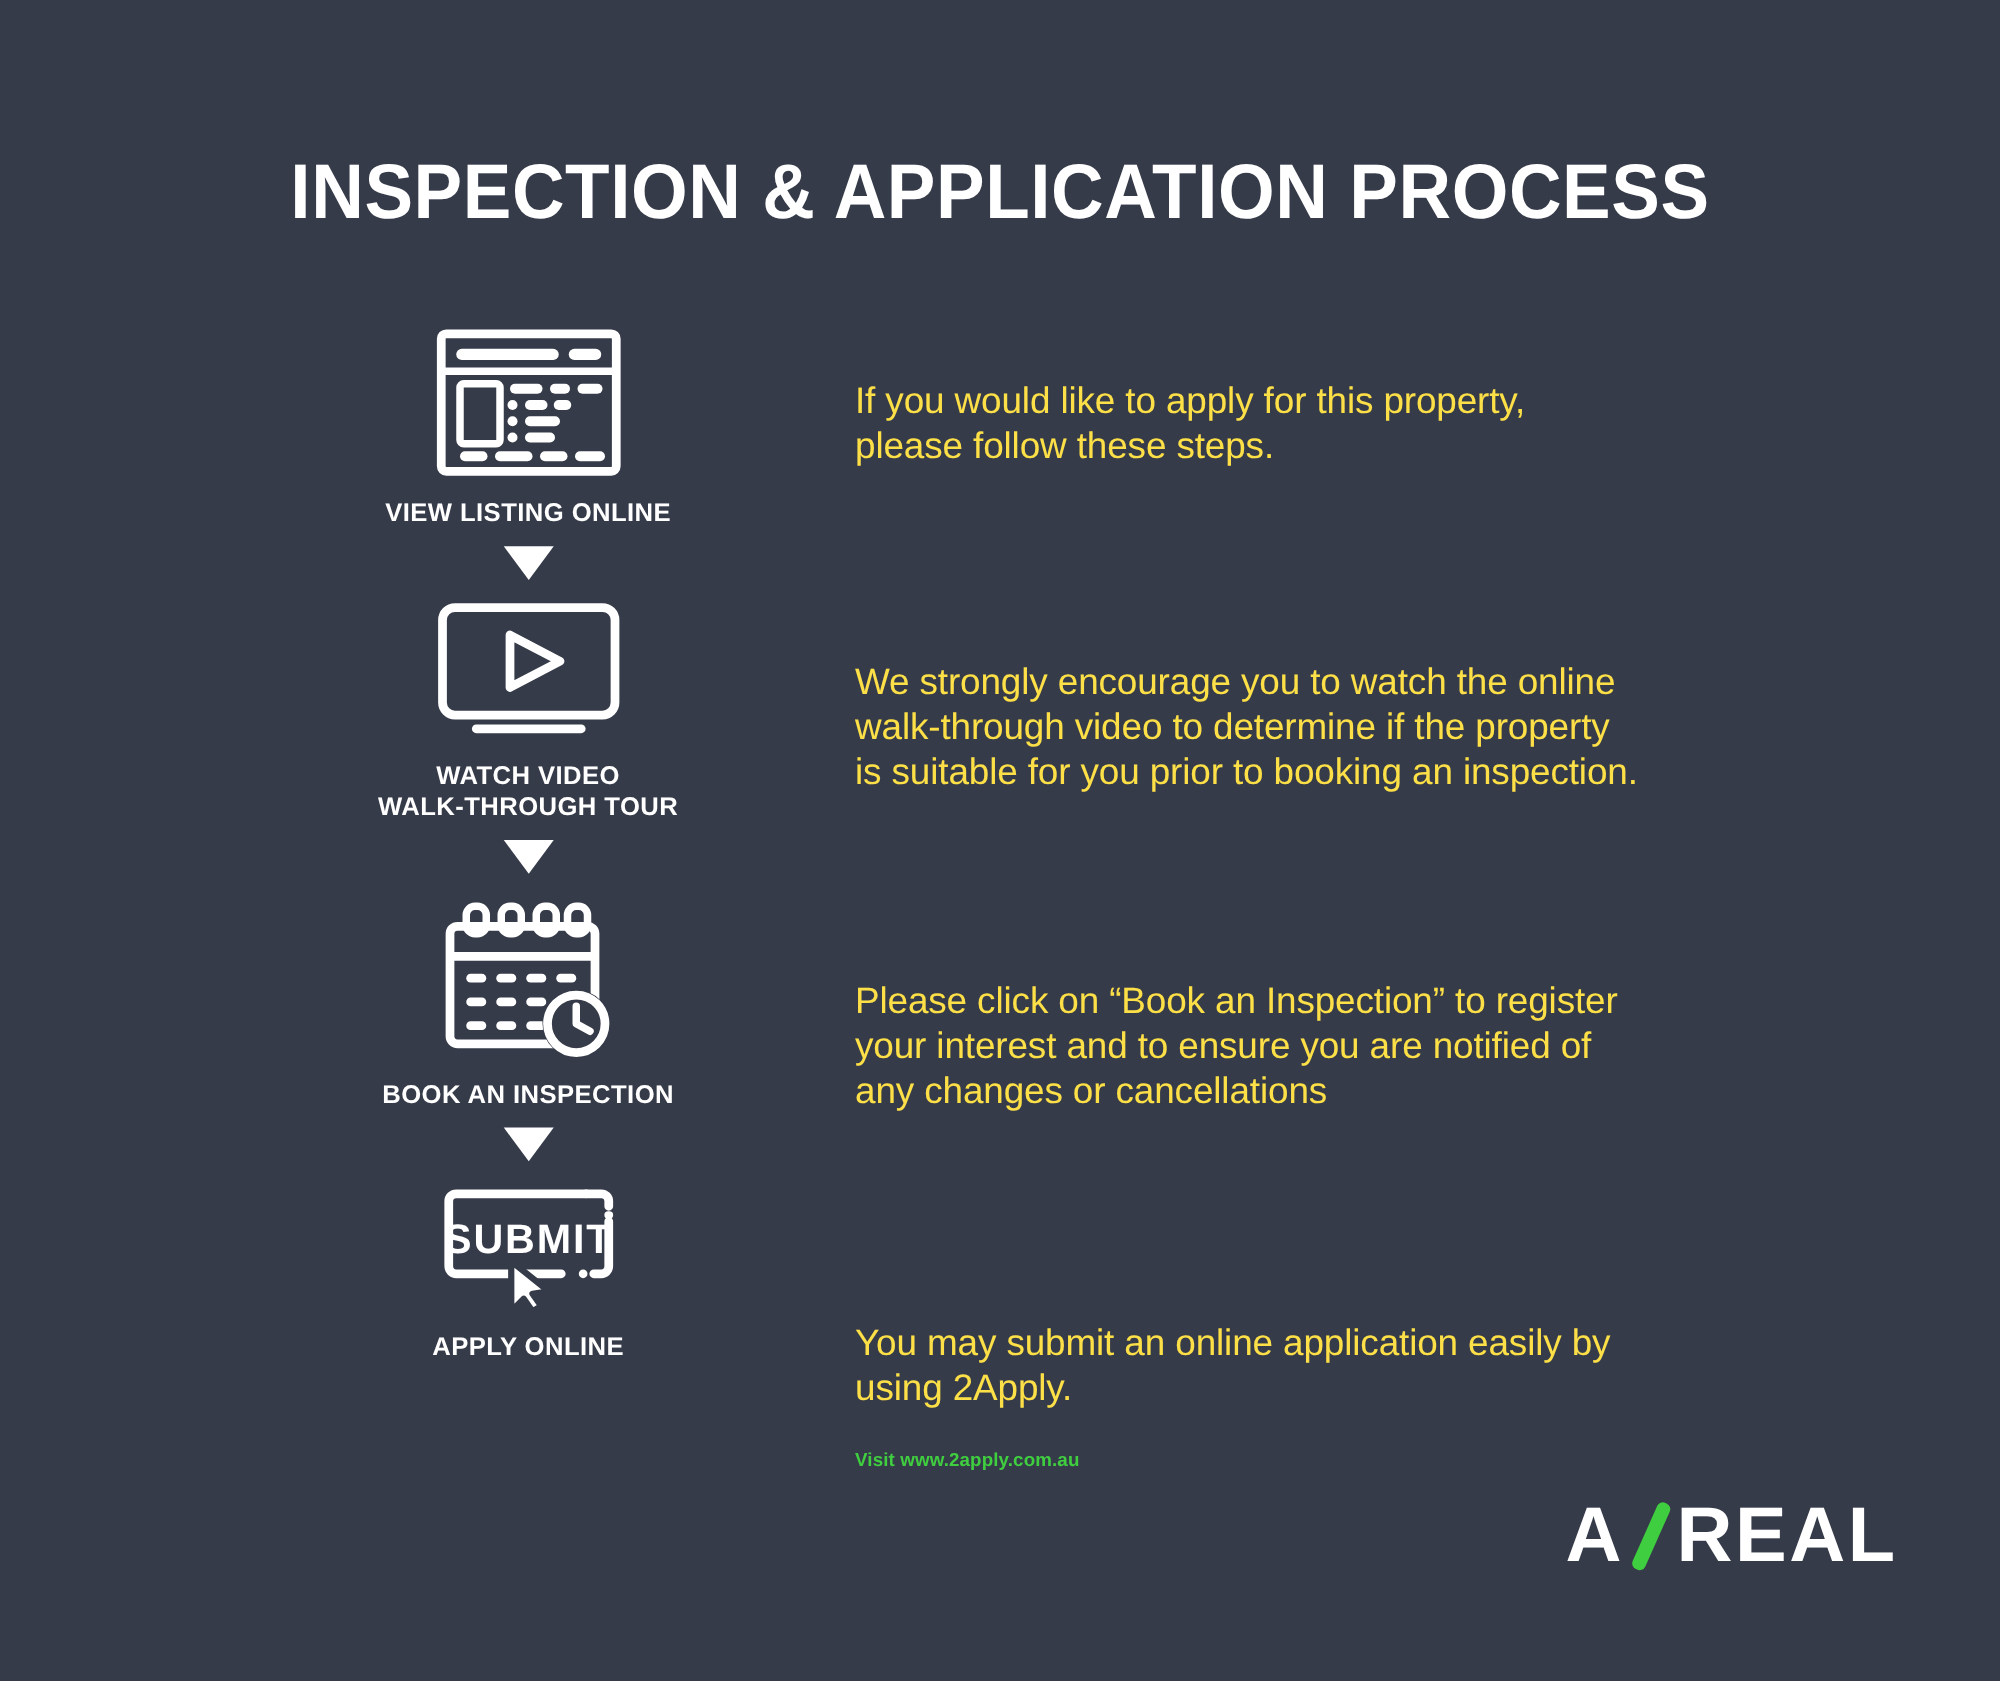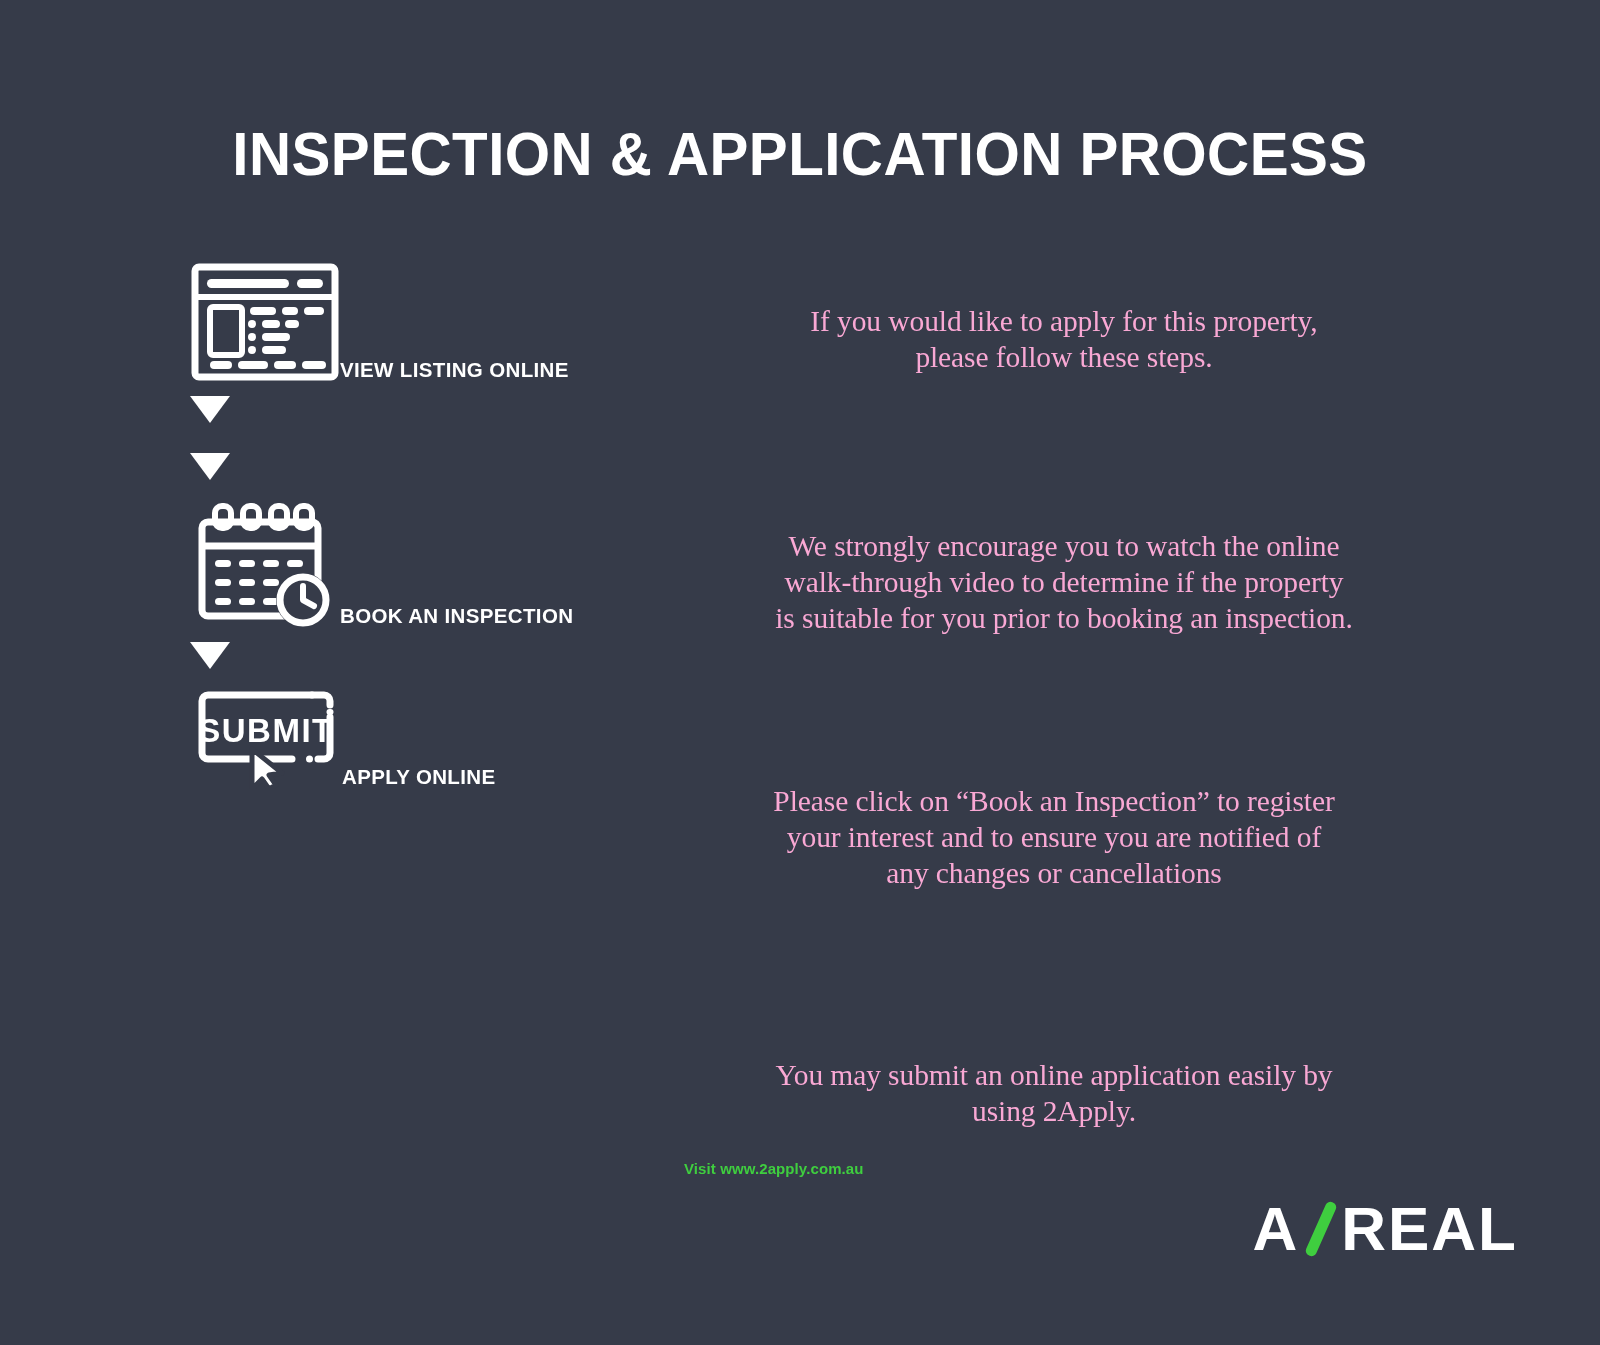--- a/index.html
+++ b/index.html
@@ -42,22 +42,22 @@
   
   .steps {
     position: absolute;
     left: 190px;
     top: 262px;
     width: 465px;
   }
   .step {
     width: 465px;
     display: flex;
-    flex-direction: row;
-    align-items: flex-end;
+    flex-direction: column;
+    align-items: center;
   }
   .icon-box {
     display: flex;
     align-items: center;
     justify-content: center;
   }
   .step-label {
     color: #ffffff;
     font-weight: bold;
     font-size: 20.5px;
@@ -72,27 +72,26 @@
     border-left: 20px solid transparent;
     border-right: 20px solid transparent;
     border-top: 27px solid #ffffff;
   }
 
   .gap-icon-label { height: 16px; }
 
   
   .para {
     position: absolute;
-    color: #f9a8d4;
+    color: #fde047;
     font-size: 29.5px;
     line-height: 36px;
     letter-spacing: -0.1px;
     white-space: pre-line;
-    font-family: Liberation Serif, serif;
-    text-align: center;
+    font-family: Liberation Sans, sans-serif;
   }
   .para.p1 { left: 684px; top: 303px; width: 760px; }
   .para.p2 { left: 684px; top: 528px; width: 760px; }
   .para.p3 { left: 684px; top: 783px; width: 740px; }
   .para.p4 { left: 684px; top: 1057px; width: 740px; }
 
   .visit {
     position: absolute;
     left: 684px;
     top: 1160px;
@@ -172,20 +171,32 @@
       <div class="gap-icon-label"></div>
       <div class="step-label">VIEW LISTING ONLINE</div>
     </div>
 
     <div style="height:14px"></div>
     <div class="step">
       <div class="arrow"></div>
     </div>
     <div style="height:16px"></div>
 
+    <div class="step">
+      <div class="icon-box">
+        <svg width="150" height="112" viewBox="0 0 150 112" aria-hidden="true">
+          <rect x="6" y="6" width="138" height="86" rx="10" ry="10" fill="none" stroke="#ffffff" stroke-width="7"></rect>
+          <path d="M60 28 L60 70 L100 49 Z" fill="none" stroke="#ffffff" stroke-width="7" stroke-linejoin="round"></path>
+          <line x1="33" y1="103" x2="117" y2="103" stroke="#ffffff" stroke-width="7" stroke-linecap="round"></line>
+        </svg>
+      </div>
+      <div class="gap-icon-label"></div>
+      <div class="step-label">WATCH VIDEO
+WALK-THROUGH TOUR</div>
+    </div>
 
     <div style="height:14px"></div>
     <div class="step">
       <div class="arrow"></div>
     </div>
     <div style="height:16px"></div>
 
     <div class="step">
       <div class="icon-box">
         <svg width="150" height="132" viewBox="0 0 150 132" aria-hidden="true">

